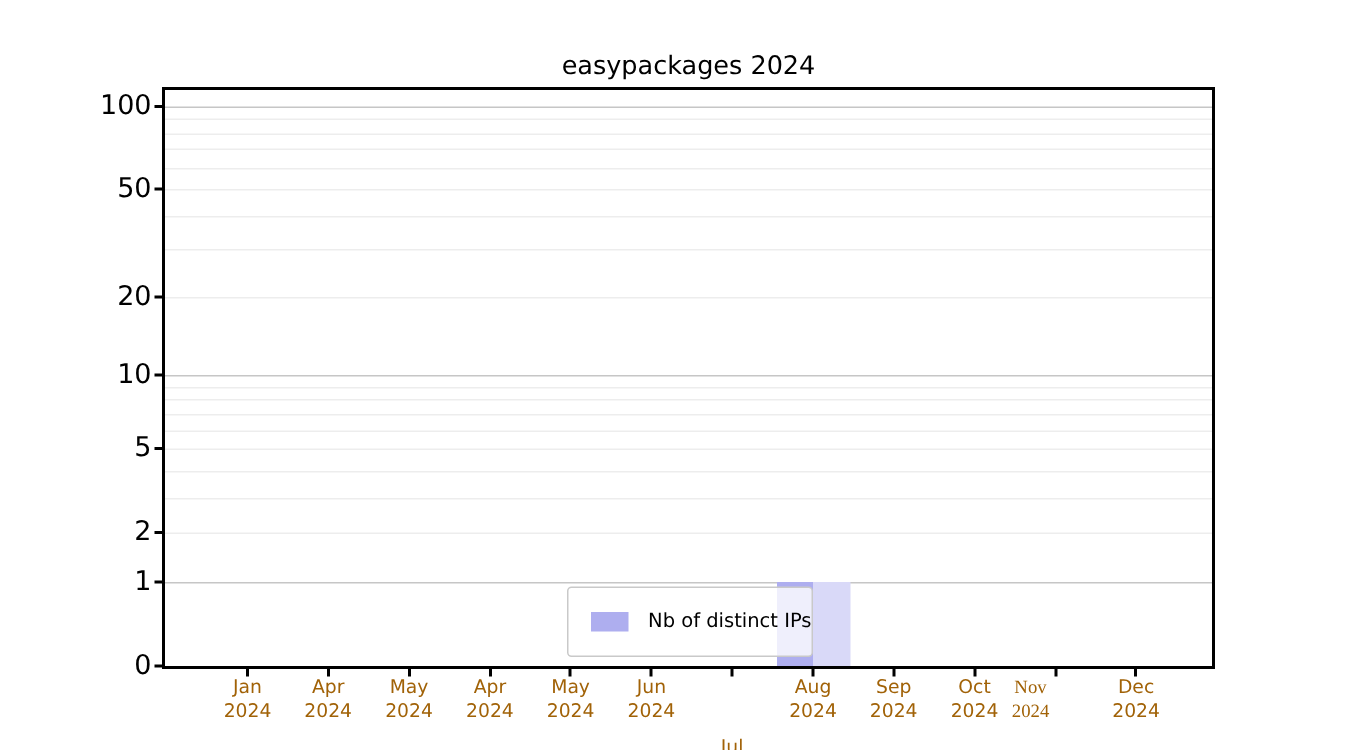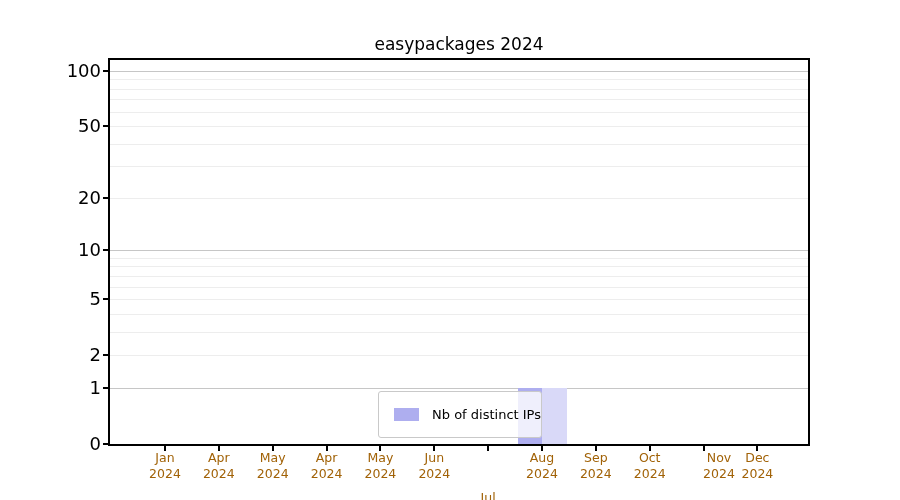--- a/index.html
+++ b/index.html
@@ -131,21 +131,21 @@
     <div class="xlabel" style="left: 563.8px;">
       <div>Sep</div>
       <div>2024</div>
     </div>
     <div class="xtick" style="left: 648.7px; top: 446px;"></div>
     <div class="xlabel" style="left: 617.7px; text-align: center;">
       <div>Oct</div>
       <div>2024</div>
     </div>
     <div class="xtick" style="left: 702.5px; top: 446px;"></div>
-    <div class="xlabel" style="left: 687px;">
+    <div class="xlabel" style="left: 655px; font-family: Liberation Serif, serif;">
       <div>Nov</div>
       <div>2024</div>
     </div>
     <div class="xtick" style="left: 756.4px; top: 446px;"></div>
     <div class="xlabel" style="left: 725.4px;">
       <div>Dec</div>
       <div>2024</div>
     </div>
     <div class="bar" style="left: 517.5px; top: 388px; width: 24.5px; height: 56px; background: rgb(174, 174, 239);"></div>
     <div class="bar" style="left: 542px; top: 388px; width: 24.5px; height: 56px; background: rgb(217, 217, 248);"></div>

